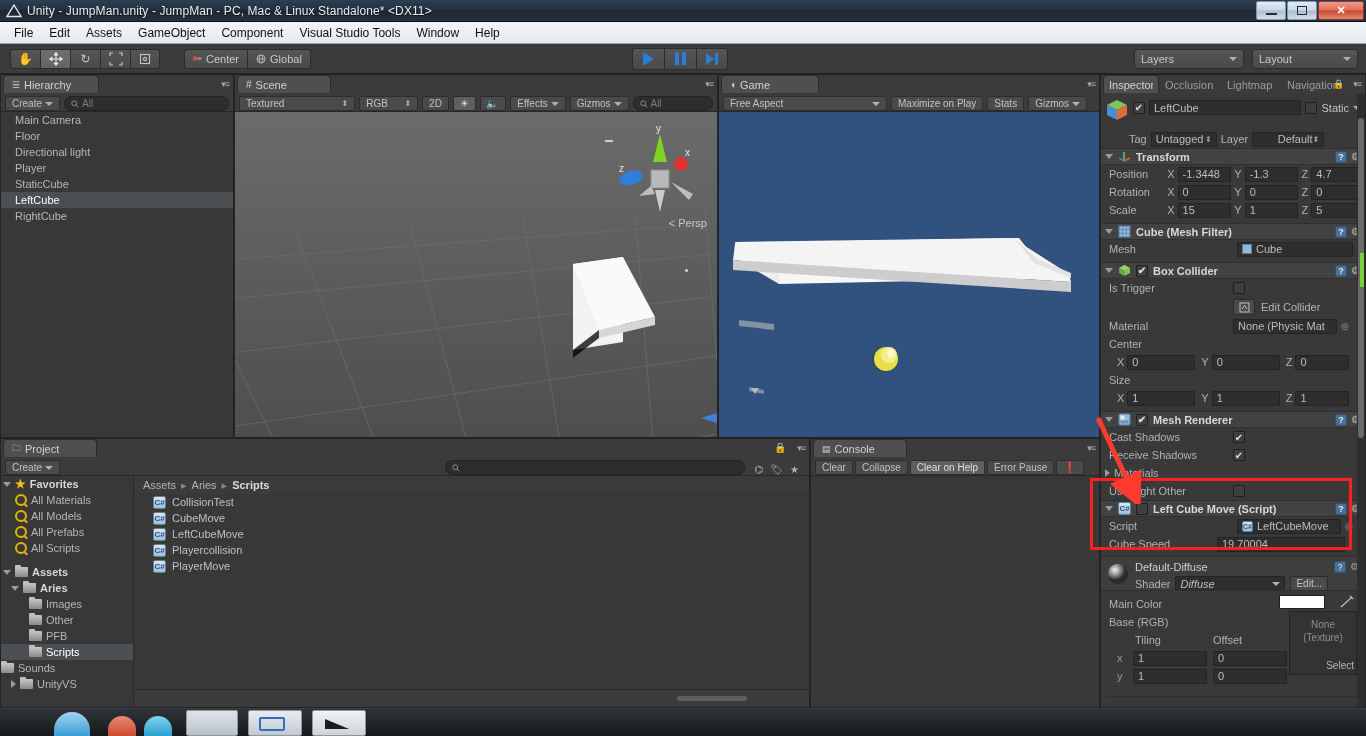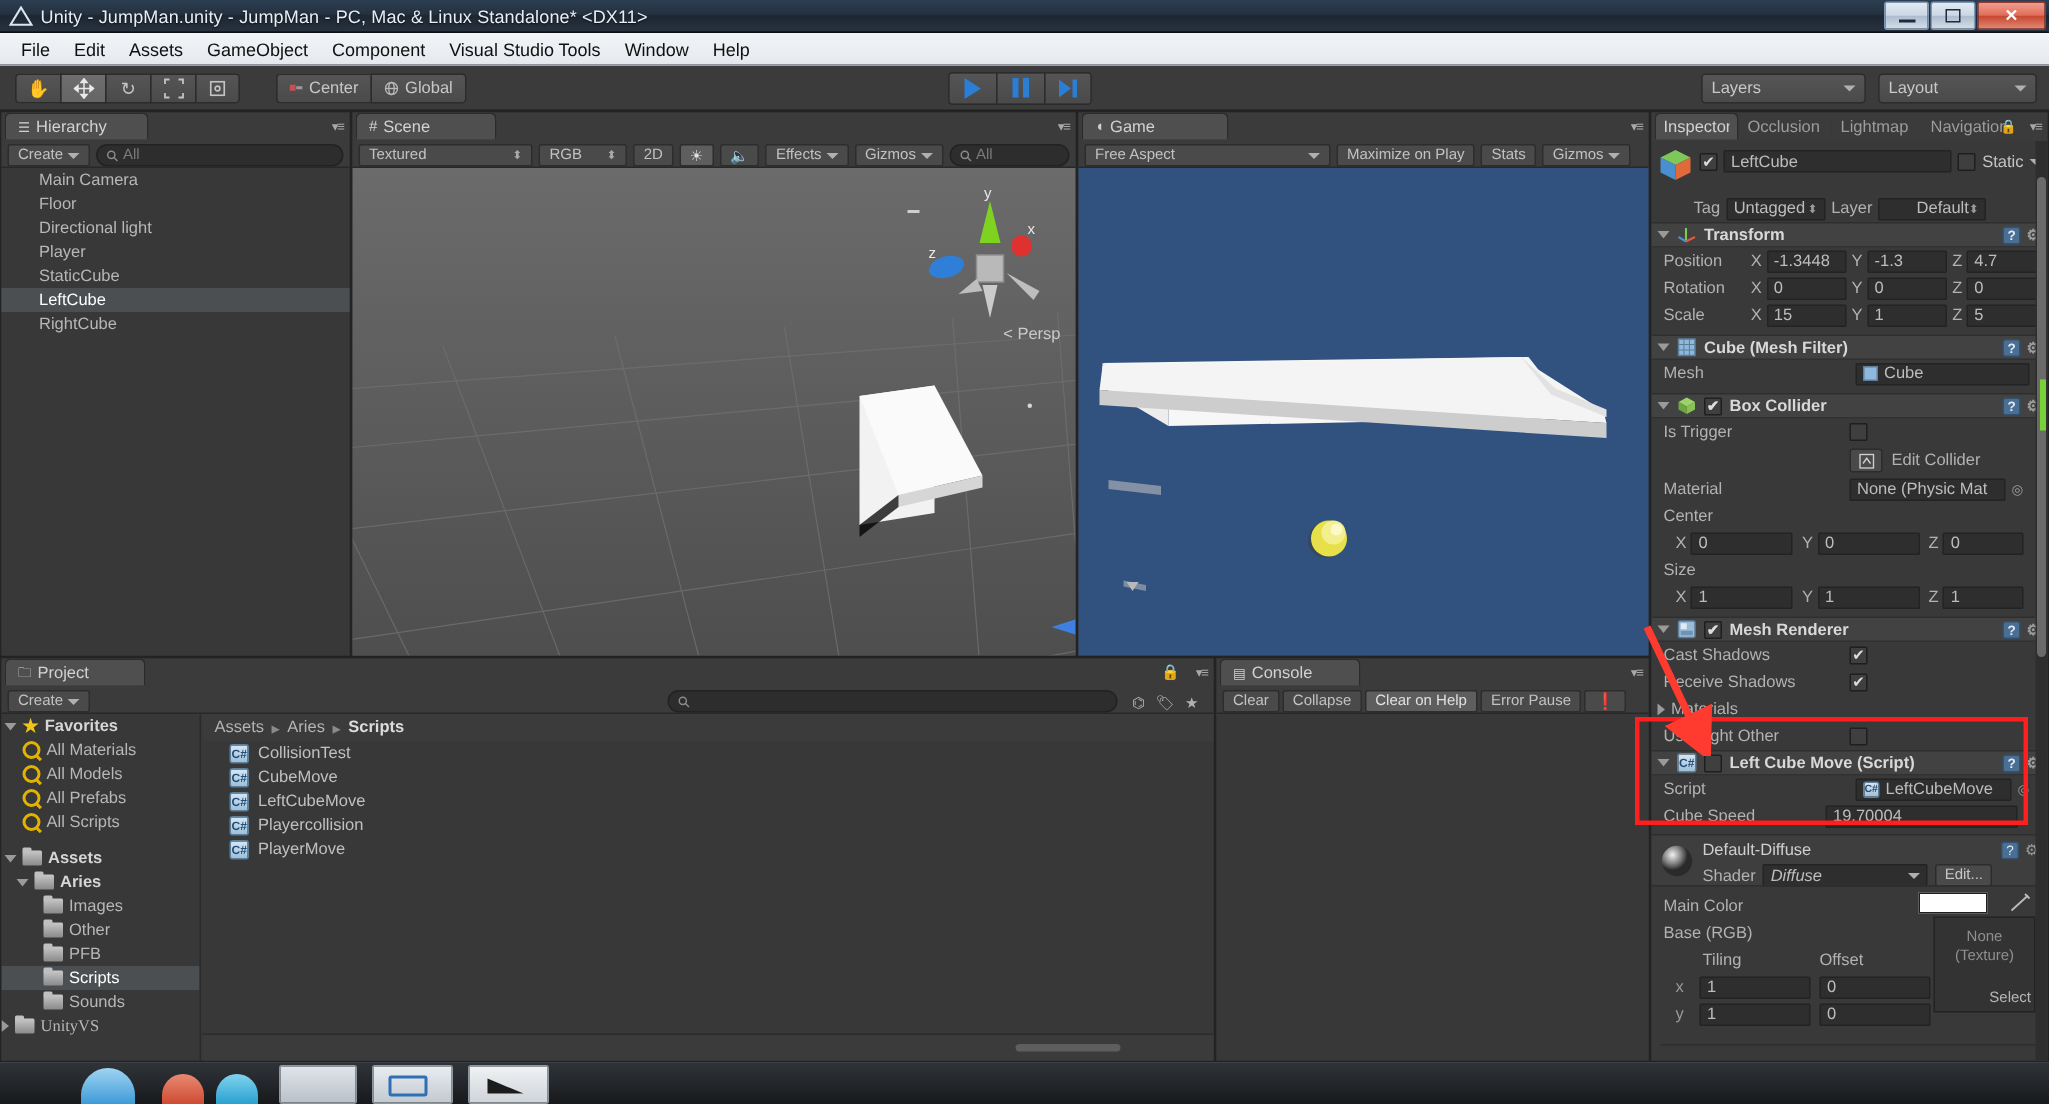--- a/index.html
+++ b/index.html
@@ -74,21 +74,21 @@
   .tabmenu{ position:absolute; right:4px; top:4px; color:#a8a8a8; font-size:9px; letter-spacing:-1px;}
   .pbar{ height:19px; background:#3b3b3b; border-bottom:1px solid #282828;
     display:flex; align-items:flex-end; gap:4px; padding:0 4px; }
   .cbtn{ height:15px; padding:0 6px; background:#4a4a4a; border:1px solid #2d2d2d; border-radius:2px;
     font-size:10px; color:#c2c2c2; display:flex;align-items:center; gap:3px; }
   .cbtn.on{ background:#5e5e5e; color:#e0e0e0; }
   .searchbox{ height:15px; border-radius:8px; background:#2d2d2d; border:1px solid #222;
     display:flex;align-items:center; padding:0 6px; color:#7b7b7b; font-size:10px; gap:3px; }
 
   
-  .hrow{ height:16px; display:flex; align-items:center; padding-left:25px;
+  .hrow{ height:16px; display:flex; align-items:center; padding-left:14px;
     font-size:11px; color:#b7b7b7; }
   .hrow.sel{ background:#4b4f52; color:#ffffff; }
 
   
   .sceneview{ position:absolute; background:#5a5a5a; overflow:hidden; }
   .persp{ position:absolute; color:#c9c9c9; font-size:11px; }
 
   
   .gameview{ position:absolute; background:#31517f; overflow:hidden; }
 
@@ -527,25 +527,25 @@
           <span>Other</span>
       </div>
       <div class="trow" style="padding-left:28px;">
         <span class="fold"></span>
           <span>PFB</span>
       </div>
       <div class="trow sel" style="padding-left:28px;">
         <span class="fold"></span>
           <span>Scripts</span>
       </div>
-      <div class="trow" style="padding-left:28px;">
+      <div class="trow" style="">
         <span class="fold"></span>
           <span>Sounds</span>
       </div>
-      <div class="trow" style="font-family:Liberation Serif, serif;">
+      <div class="trow" style="padding-left:10px;">
         <i class="arrowR"></i>
           <span class="fold"></span>
         <span>UnityVS</span>
       </div>
     </div>
 
     <div style="position:absolute;left:134px;top:37px;width:674px;height:231px;background:#383838;">
       <div class="crumb">
         <span>Assets</span>
         <span style="color:#8a8a8a;">▸</span>

